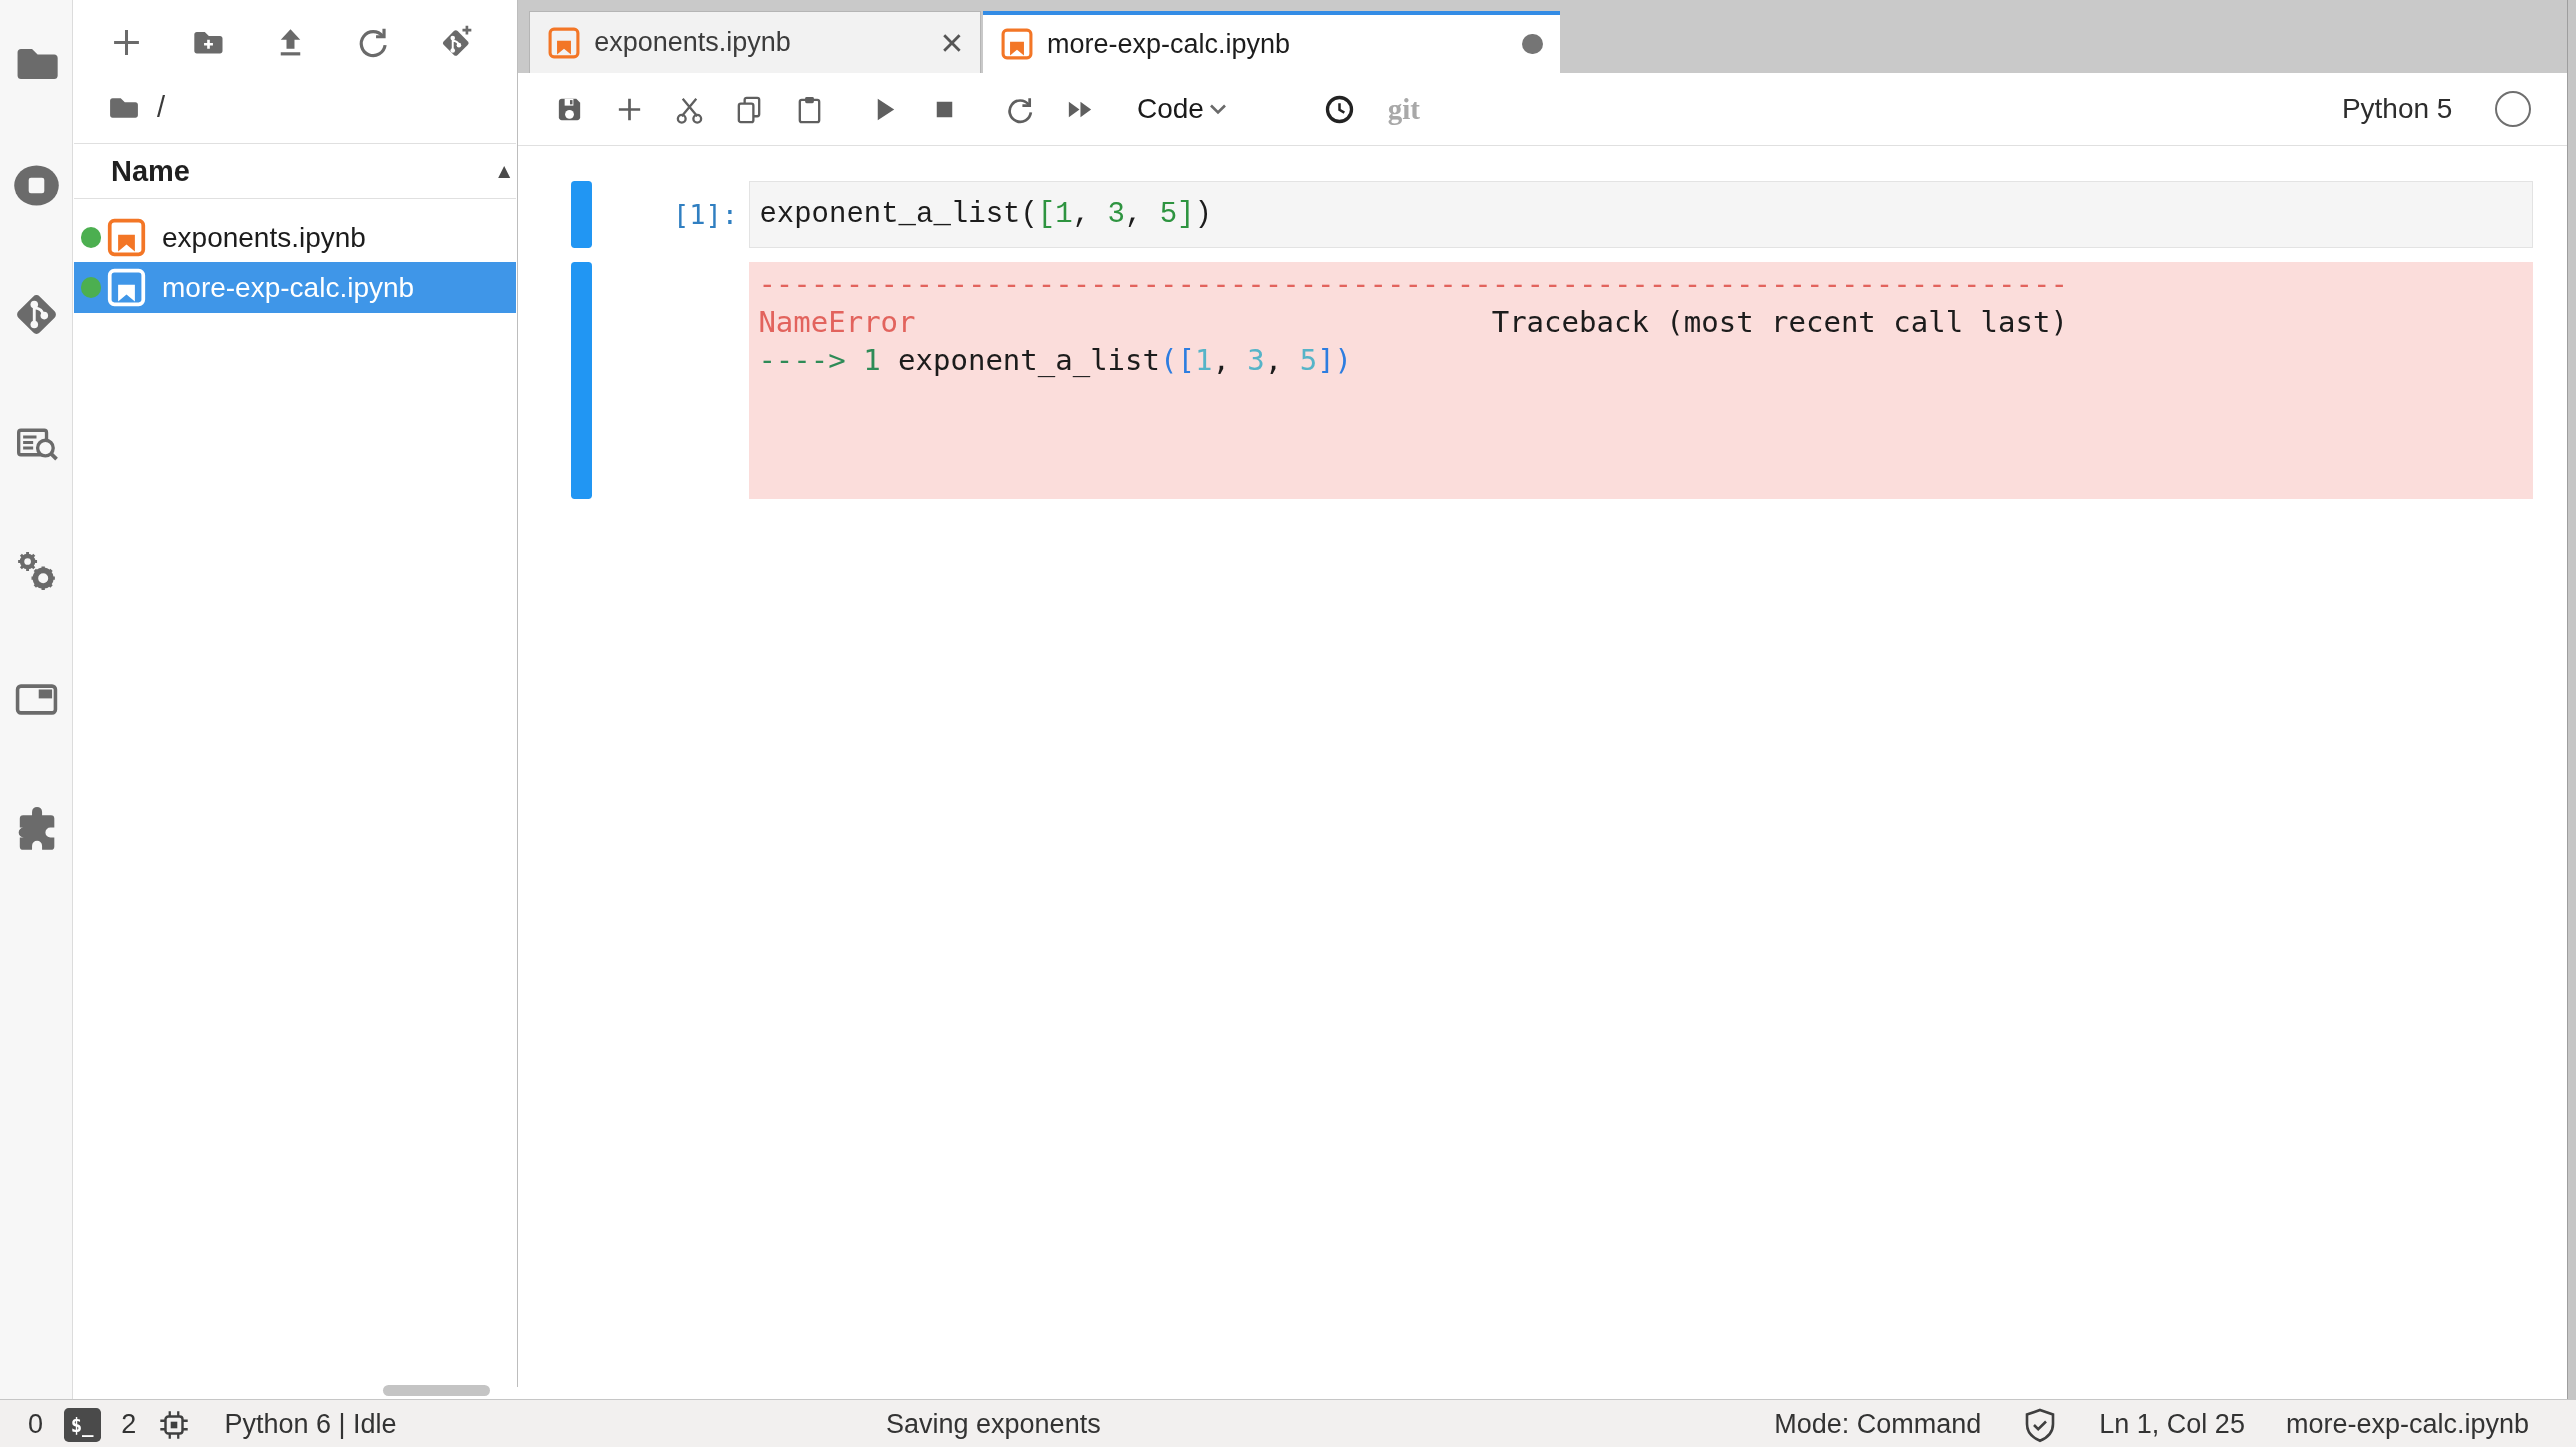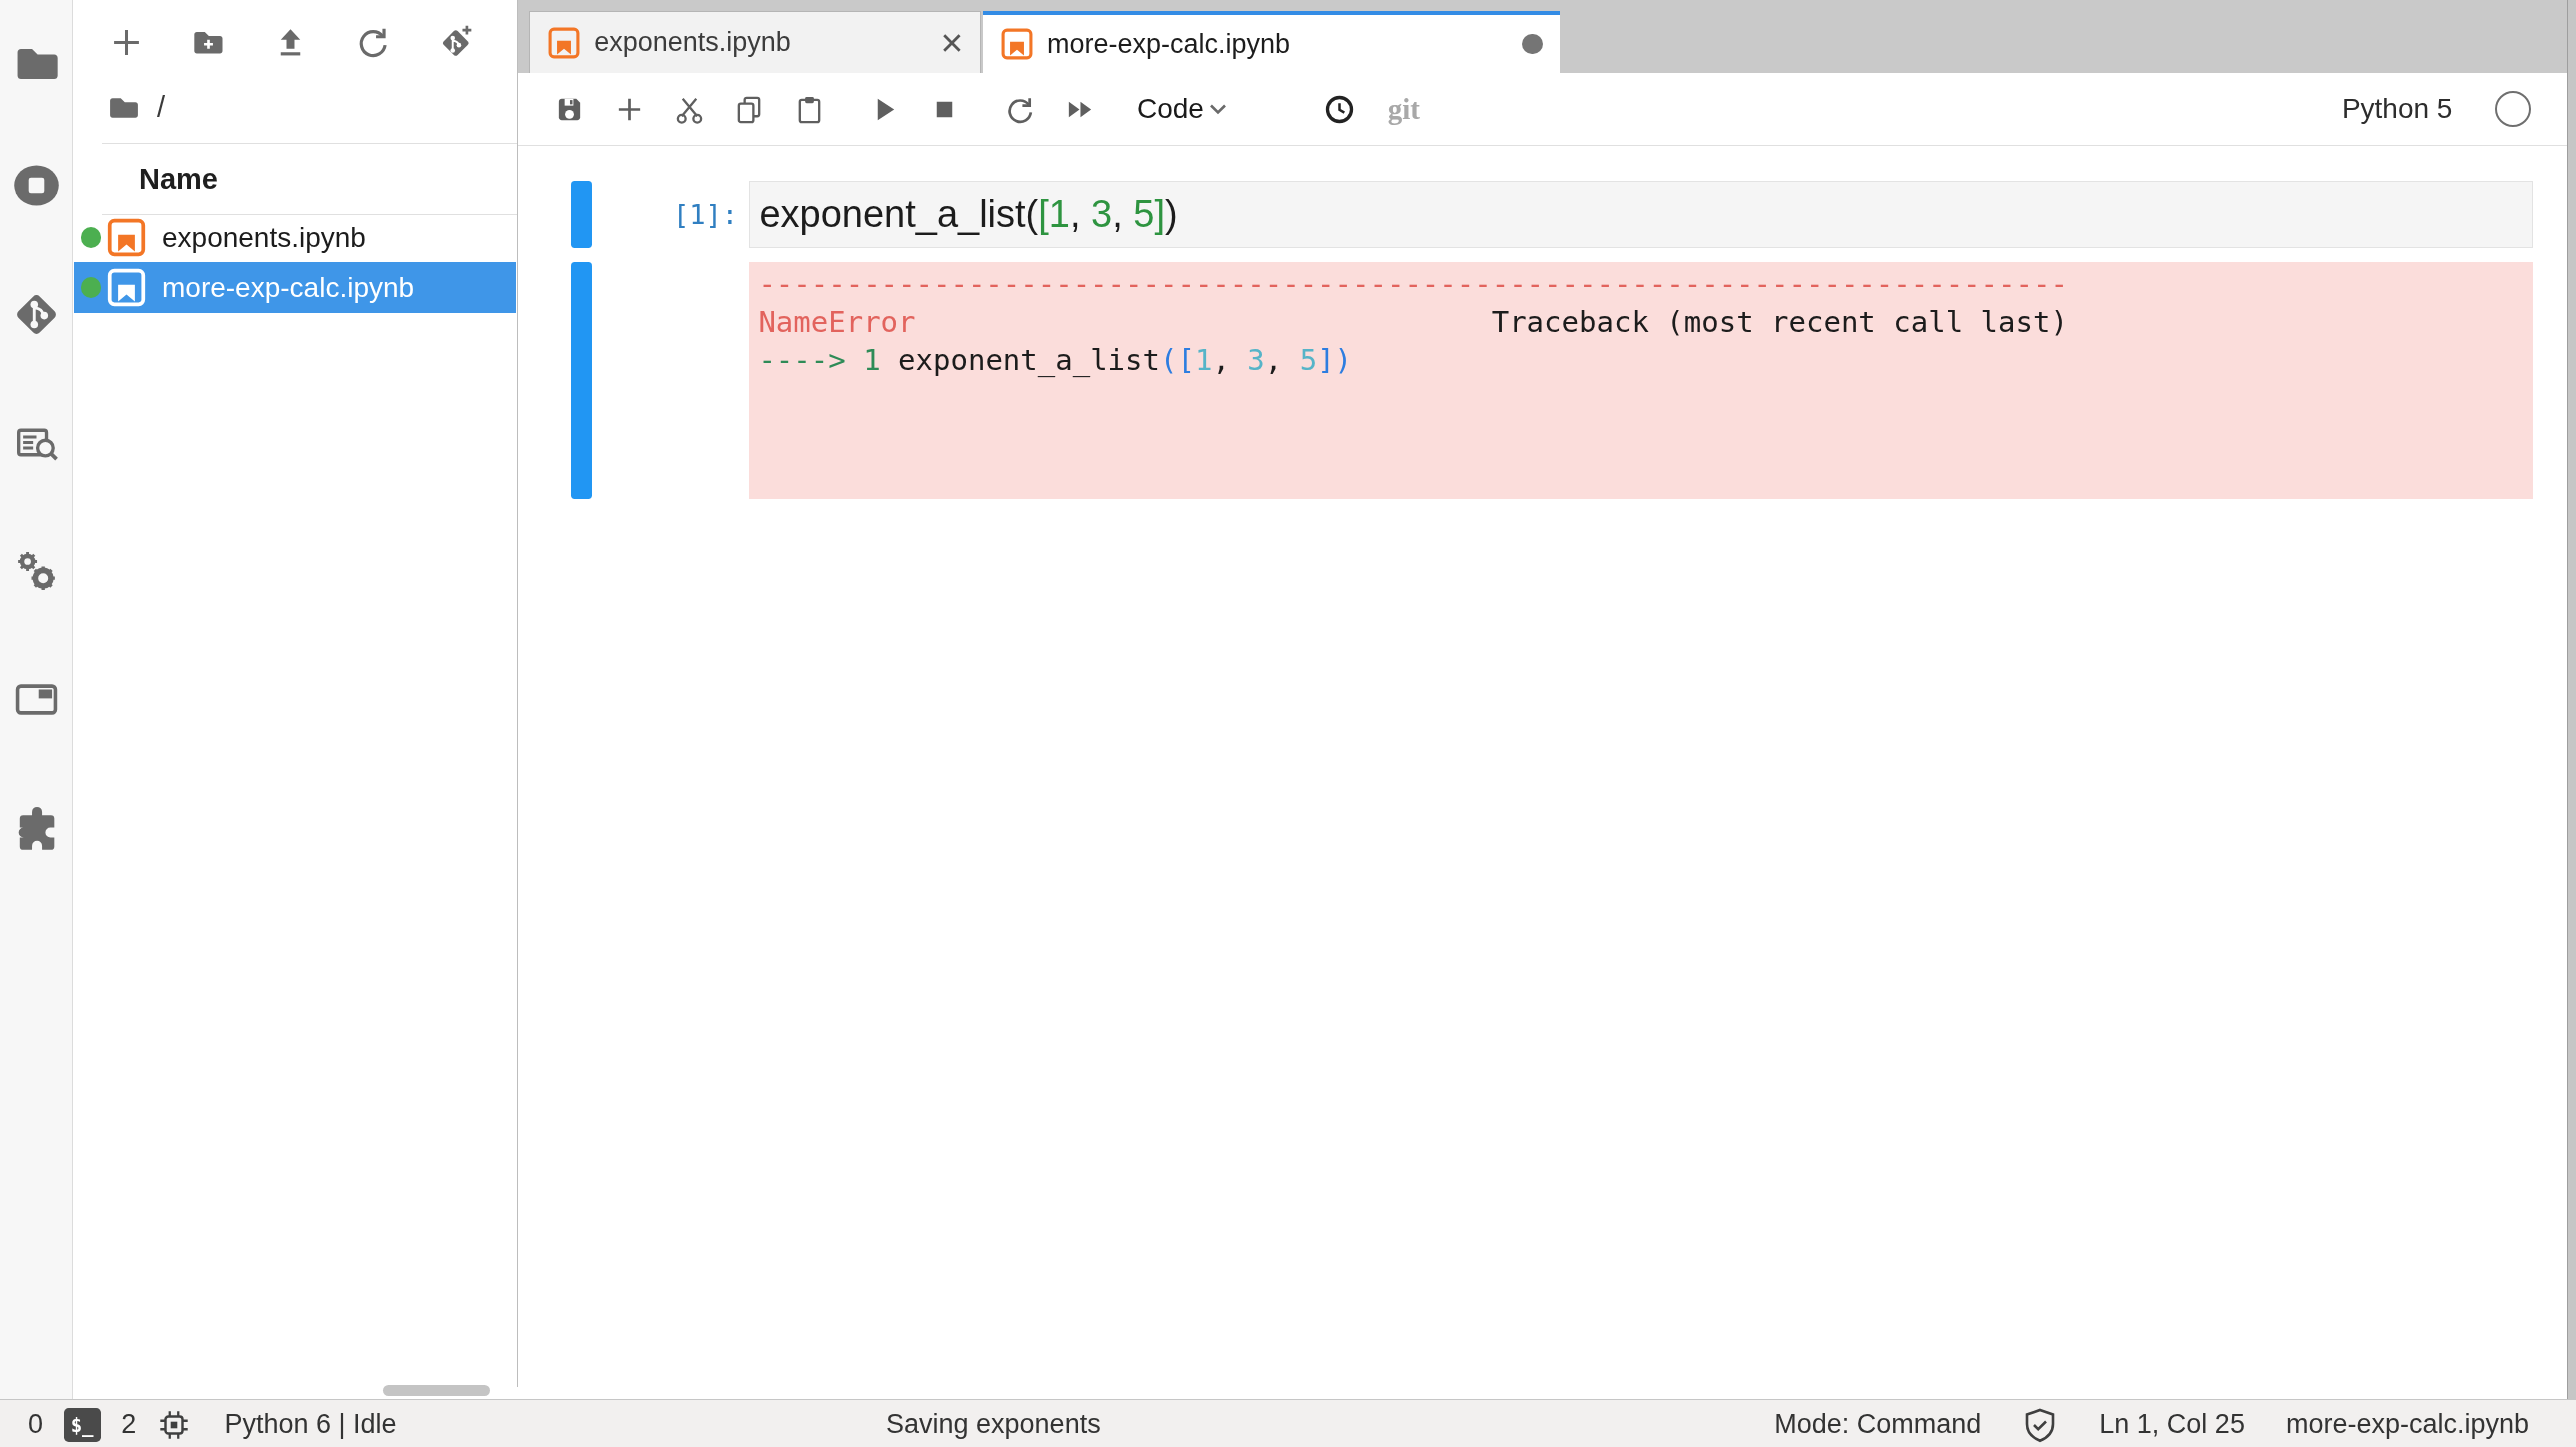--- a/index.html
+++ b/index.html
@@ -19,21 +19,21 @@
   .act-btn svg{width:49px;height:49px;}
 
   
   .file-panel{position:absolute;left:74px;top:0;width:442px;height:1399px;background:#fff;}
   .fb-toolbar{position:absolute;left:0;top:0;width:100%;height:84px;display:flex;align-items:center;padding-left:32px;gap:41px;color:#6a6a6a;}
   .fb-btn{width:41px;height:41px;display:flex;align-items:center;justify-content:center;}
   .fb-btn svg{width:39px;height:39px;}
   .fb-crumb{position:absolute;left:0;top:86px;height:43px;display:flex;align-items:center;padding-left:32px;gap:15px;color:#6a6a6a;}
   .fb-crumb svg{width:36px;height:36px;}
   .fb-crumb .crumb-txt{font-size:29px;color:#3a3a3a;}
-  .fb-header{position:absolute;left:0;top:143px;width:100%;height:72px;border-top:0.9px solid #e0e0e0;border-bottom:0.9px solid #e0e0e0;display:flex;align-items:center;margin-left:28px;}
+  .fb-header{position:absolute;left:0;top:143px;width:100%;height:56px;border-top:0.9px solid #e0e0e0;border-bottom:0.9px solid #e0e0e0;display:flex;align-items:center;}
   .fb-header .hdr-label{font-size:29px;font-weight:bold;color:#1f1f1f;margin-left:37px;}
   .fb-header .sort-caret{position:absolute;left:420px;font-size:20.6px;color:#4a4a4a;}
   .file-row{position:absolute;left:0;width:100%;height:51px;display:flex;align-items:center;}
   .file-row.selected{background:var(--selection);color:#fff;}
   .file-row .run-dot{position:absolute;left:6.6px;width:20.6px;height:20.6px;border-radius:50%;background:var(--dot-green);}
   .file-row .nb-ic{position:absolute;left:32px;width:41px;height:41px;}
   .file-row .f-label{position:absolute;left:88px;font-size:28px;white-space:nowrap;}
   .fb-hscroll{position:absolute;left:309px;top:1385px;width:107px;height:11.2px;background:#c4c4c4;border-radius:5.6px;}
 
   
@@ -61,21 +61,21 @@
   .kernel-name{font-size:28px;color:#2d2d2d;margin-right:43px;flex:0 0 auto;}
   .kernel-circle{width:36px;height:36px;border:2.8px solid #6f6f6f;border-radius:50%;margin-right:11.2px;flex:0 0 auto;}
 
   .nb-content{position:absolute;left:0;top:146px;width:100%;height:1241px;background:#fff;}
   .collapser{position:absolute;left:53px;width:20.6px;border-radius:3.7px;background:var(--brand);}
   .collapser.in{top:35px;height:67px;}
   .collapser.out{top:116px;height:237px;}
   .in-prompt{position:absolute;left:70px;top:35px;width:150px;height:67px;display:flex;align-items:center;justify-content:flex-end;
     font-family:"DejaVu Sans Mono",monospace;font-size:27px;color:var(--prompt-blue);}
   .cell-editor{position:absolute;left:231px;top:35px;width:1784px;height:67px;background:#f5f5f5;border:0.9px solid #e3e3e3;display:flex;align-items:center;}
-  .code-line{font-family:Liberation Sans, sans-serif;font-size:38px;padding-left:9.4px;white-space:pre;}
+  .code-line{font-family:Liberation Mono, monospace;font-size:29px;padding-left:9.4px;white-space:pre;}
   .error-output{position:absolute;left:231px;top:116px;width:1784px;height:237px;background:var(--error-bg);padding:2.8px 0 0 9.4px;overflow:hidden;}
   .tb-line{font-family:"DejaVu Sans Mono",monospace;font-size:29px;line-height:38px;height:38px;white-space:pre;}
   .tk-k{color:#1c1c1c;} .tk-red{color:var(--error-red);} .tk-green{color:var(--ansi-green);}
   .tk-cyan{color:var(--ansi-cyan);} .tk-blue{color:var(--ansi-blue);} .tk-g{color:var(--code-green);}
 
   .right-strip{position:absolute;left:2567px;top:0;width:9.4px;height:1399px;background:#c6c6c6;border-left:0.9px solid #9e9e9e;}
 
   
   .status-bar{position:absolute;left:0;top:1399px;width:2576px;height:49px;background:#f2f0ef;border-top:0.9px solid #c6c6c6;font-size:27px;color:#333;}
   .sb-left{position:absolute;left:28px;top:0;height:49px;display:flex;align-items:center;gap:20.6px;}

